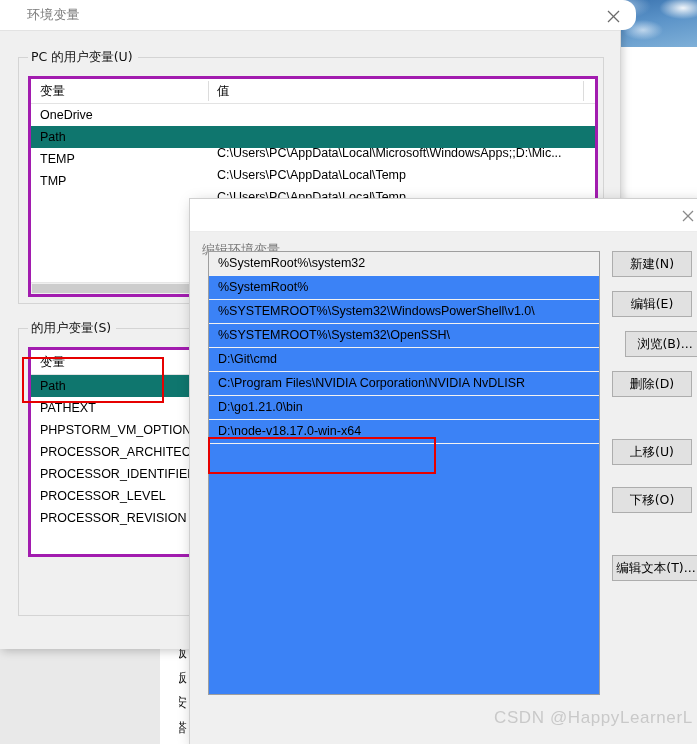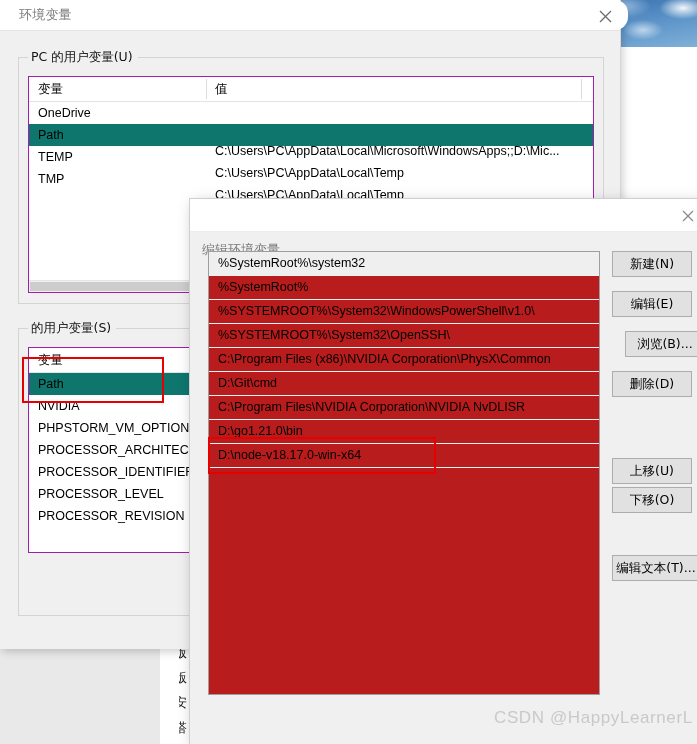--- a/index.html
+++ b/index.html
@@ -73,21 +73,21 @@
     position: absolute;
     left: 0px;
     top: 0px;
     width: 620px;
     height: 648px;
     background: #ffffff;
     box-shadow: 0 0 0 1px #d6d6d6, 2px 3px 9px rgba(0,0,0,0.22);
   }
   .outer-titlebar {
     position: absolute;
-    left: 8px; top: 0;
+    left: 16px; top: 0;
     width: 620px; height: 30px;
     background: #ffffff;
     border-radius: 13px;
   }
   .outer-title {
     position: absolute;
     left: 11px; top: 6px;
     font-size: 13px;
     color: #7a7a7a;
     font-family: "DejaVu Sans", sans-serif;
@@ -124,21 +124,21 @@
     font-size: 12.5px;
     color: #111111;
     font-family: "DejaVu Sans", sans-serif;
     white-space: nowrap;
   }
 
   
   .table {
     position: absolute;
     background: #ffffff;
-    border: 1px solid #a21caf;
+    border: 3px solid #a21caf;
     overflow: hidden;
   }
   .thead {
     height: 24px;
     background: #ffffff;
     border-bottom: 1px solid #e3e3e3;
     position: relative;
   }
   .th {
     position: absolute;
@@ -217,21 +217,21 @@
     width: 45px; height: 32px;
   }
   .inner-close svg { position: absolute; left: 6px; top: 11px; }
 
   .paths-list {
     position: absolute;
     left: 18px;
     top: 52px;
     width: 390px;
     height: 442px;
-    background: #b91c1c;
+    background: #3b82f6;
     border: 1px solid #9e9e9e;
     overflow: hidden;
   }
   .path-row {
     height: 23px;
     line-height: 23px;
     padding-left: 9px;
     font-size: 12.5px;
     color: #000;
     white-space: nowrap;
@@ -353,21 +353,21 @@
     <div class="table" style="left:28px; top:316px; width:564px; height:204px;">
       <div class="thead">
         <div class="th" style="left:9px;">变量</div>
         <div class="th-sep" style="left:177px;"></div>
       </div>
       <div id="system-rows">
           <div class="row sel">
             <div class="cell-name">Path</div>
           </div>
           <div class="row">
-            <div class="cell-name">NVIDIA</div>
+            <div class="cell-name">PATHEXT</div>
           </div>
           <div class="row">
             <div class="cell-name">PHPSTORM_VM_OPTIONS</div>
           </div>
           <div class="row">
             <div class="cell-name">PROCESSOR_ARCHITECT...</div>
           </div>
           <div class="row">
             <div class="cell-name">PROCESSOR_IDENTIFIER</div>
           </div>
@@ -394,34 +394,33 @@
       </svg>
     </div>
   </div>
 
   <div class="paths-list">
     <div id="path-rows">
         <div class="path-row sel">%SystemRoot%\system32</div>
         <div class="path-row">%SystemRoot%</div>
         <div class="path-row">%SYSTEMROOT%\System32\WindowsPowerShell\v1.0\</div>
         <div class="path-row">%SYSTEMROOT%\System32\OpenSSH\</div>
-        <div class="path-row">C:\Program Files (x86)\NVIDIA Corporation\PhysX\Common</div>
         <div class="path-row">D:\Git\cmd</div>
         <div class="path-row">C:\Program Files\NVIDIA Corporation\NVIDIA NvDLISR</div>
         <div class="path-row">D:\go1.21.0\bin</div>
         <div class="path-row">D:\node-v18.17.0-win-x64</div>
       </div>
   </div>
 
   <div class="side-buttons">
     <div class="btn" style="top:0px;">新建(N)</div>
     <div class="btn" style="top:40px;">编辑(E)</div>
     <div class="btn" style="top:80px;margin-left:13px;">浏览(B)...</div>
     <div class="btn" style="top:120px;">删除(D)</div>
-    <div class="btn" style="top:207px;">上移(U)</div>
+    <div class="btn" style="top:188px;">上移(U)</div>
     <div class="btn" style="top:236px;">下移(O)</div>
     <div class="btn" style="top:304px; width:88px;">编辑文本(T)...</div>
   </div>
 
 </div>
 
 <div class="annot" style="left:22px; top:357px; width:138px; height:42px;"></div>
 <div class="annot" style="left:208px; top:437px; width:224px; height:33px;"></div>
 
 <div class="watermark">CSDN @HappyLearnerL</div>

